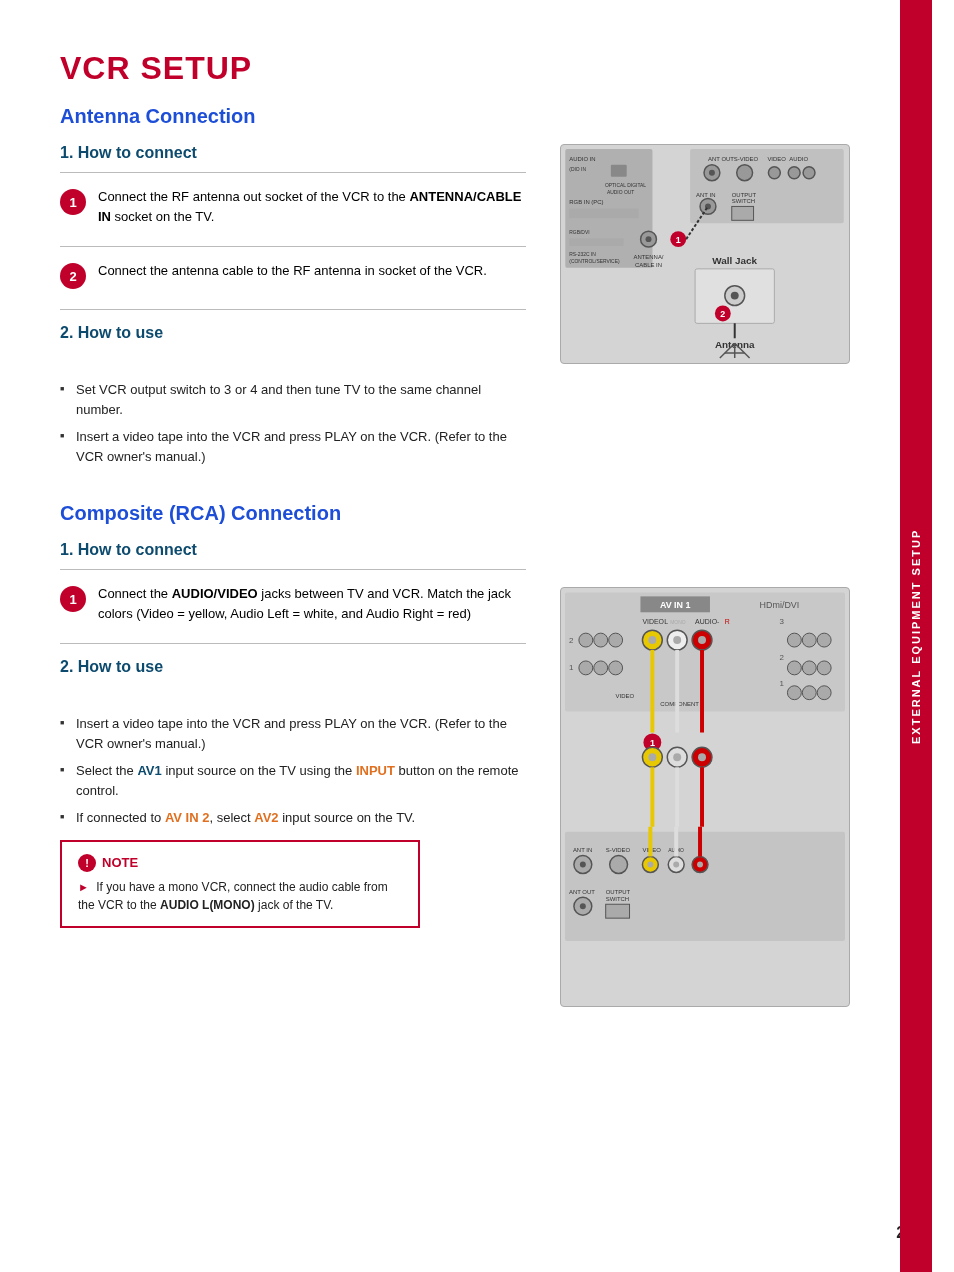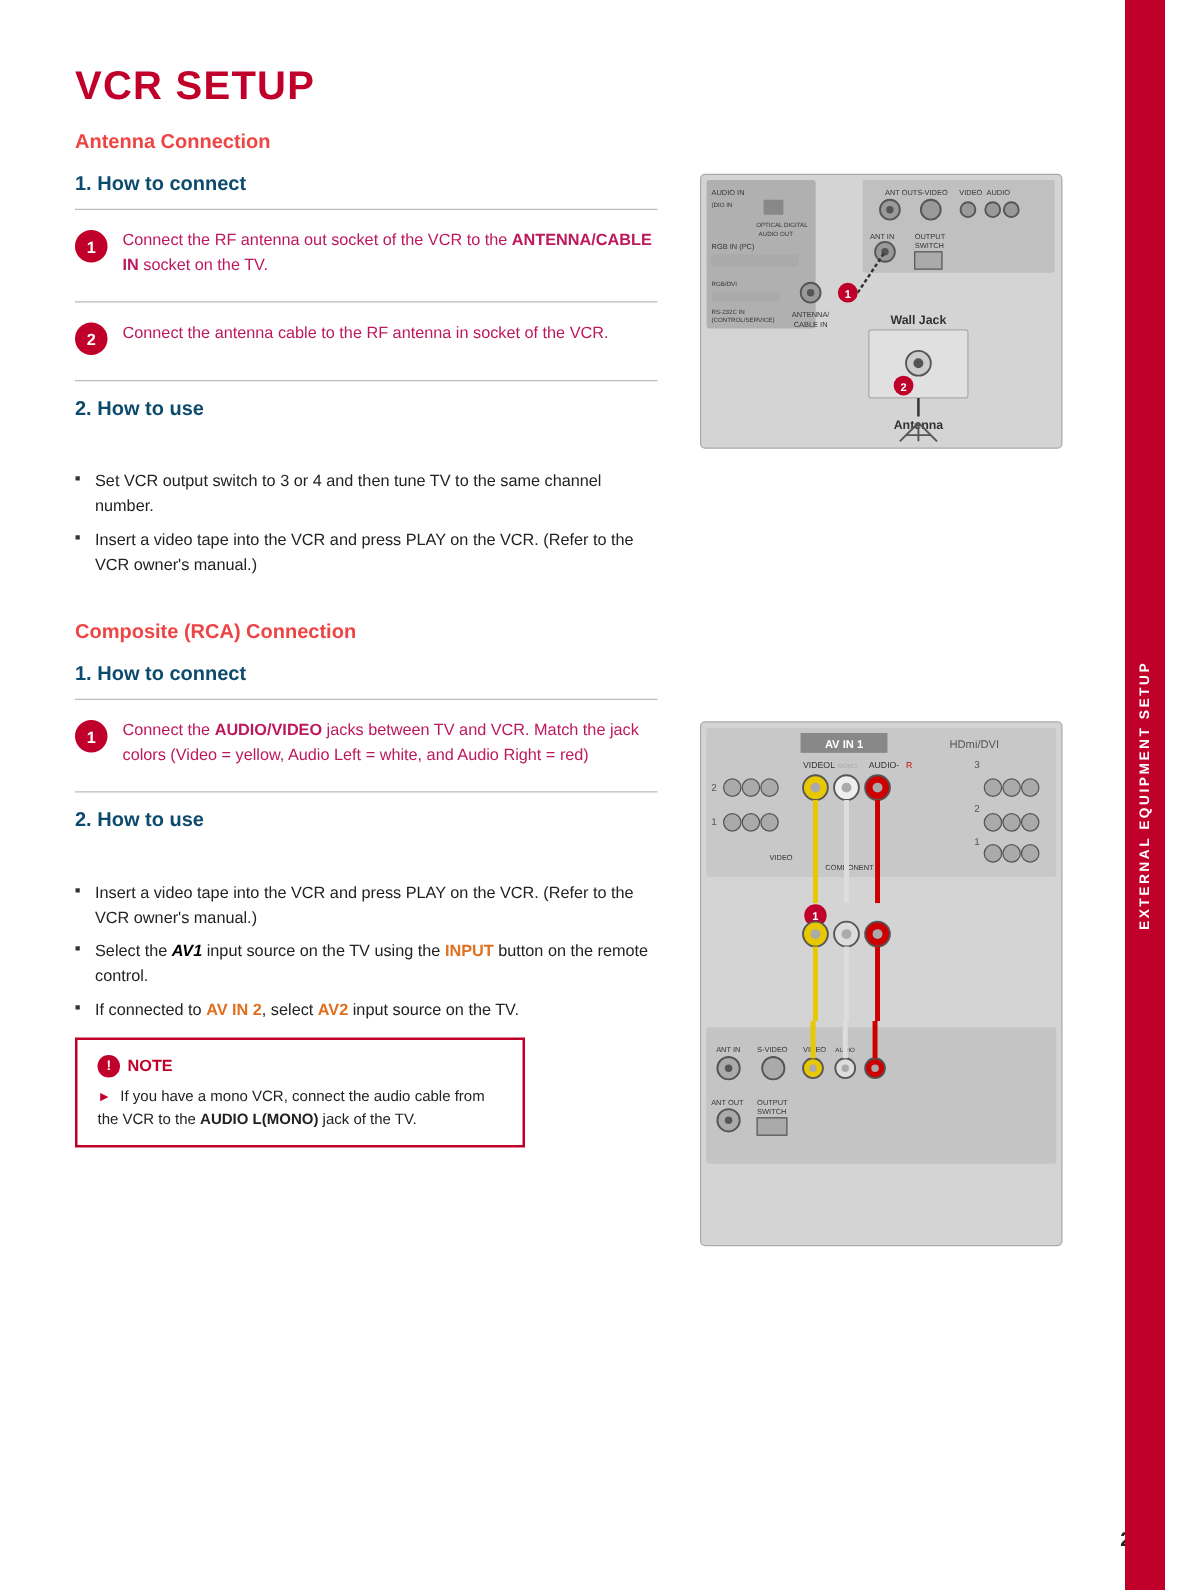--- a/index.html
+++ b/index.html
@@ -43,22 +43,22 @@
 
     .page-title {
       font-size: 32px;
       font-weight: bold;
       color: #c0002a;
       margin-bottom: 18px;
       letter-spacing: 1px;
     }
 
     .section-title {
-      font-size: 16px;
-      color: #ef4444;
+      font-size: 20px;
+      color: #1d4ed8;
       font-weight: bold;
       margin-bottom: 16px;
     }
 
     .subsection-title {
       font-size: 16px;
       font-weight: bold;
       color: #0c4a6e;
       margin-bottom: 10px;
     }
@@ -106,21 +106,21 @@
       color: white;
       flex-shrink: 0;
       margin-top: 2px;
     }
 
     .step-circle.red { background: #c0002a; }
 
     .step-text {
       font-size: 13px;
       line-height: 1.5;
-      color: #be185d;
+      color: #000000;
     }
 
     .step-text strong {
       font-weight: bold;
     }
 
     .bullet-list {
       list-style: none;
       padding: 0;
       margin-bottom: 12px;
@@ -341,21 +341,21 @@
             <div class="step-text">
               Connect the <strong>AUDIO/VIDEO</strong> jacks between TV and VCR. Match the jack colors (Video = yellow, Audio Left = white, and Audio Right = red)
             </div>
           </div>
 
           <hr class="divider">
 
           <h3 class="subsection-title">2. How to use</h3>
           <ul class="bullet-list">
             <li>Insert a video tape into the VCR and press PLAY on the VCR. (Refer to the VCR owner's manual.)</li>
-            <li>Select the <strong style="color:#000000;font-style:italic;">AV1</strong> input source on the TV using the <strong style="color:#e07020;">INPUT</strong> button on the remote control.</li>
+            <li>Select the <strong style="color:#0c4a6e;">AV1</strong> input source on the TV using the <strong style="color:#e07020;">INPUT</strong> button on the remote control.</li>
             <li>If connected to <strong style="color:#e07020;">AV IN 2</strong>, select <strong style="color:#e07020;">AV2</strong> input source on the TV.</li>
           </ul>
 
           <div class="note-box">
             <div class="note-header">
               <span class="note-icon">!</span>
               <span>NOTE</span>
             </div>
             <div class="note-text">
               <span class="arrow">►</span>

